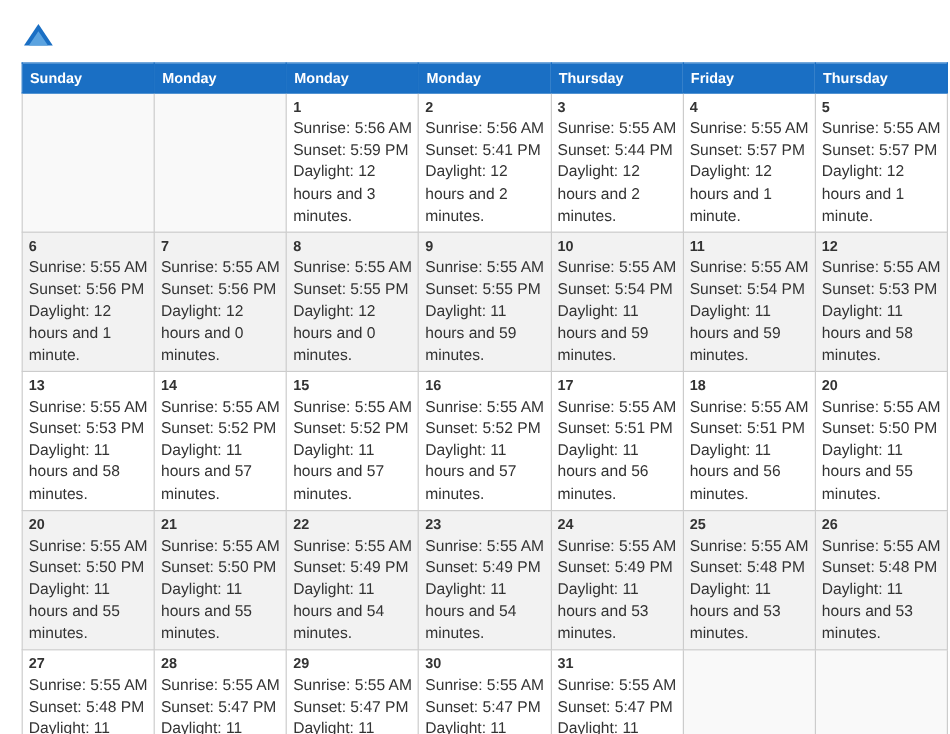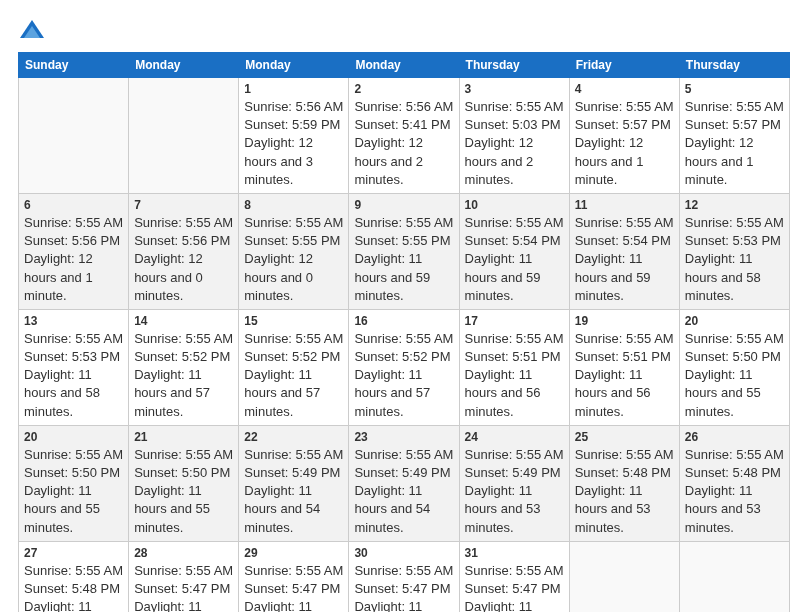--- a/index.html
+++ b/index.html
@@ -144,21 +144,21 @@
           </td>
           <td>
             <span class="day-number">2</span>
             <div class="day-info">Sunrise: 5:56 AM
 Sunset: 5:41 PM
 Daylight: 12 hours and 2 minutes.</div>
           </td>
           <td>
             <span class="day-number">3</span>
             <div class="day-info">Sunrise: 5:55 AM
-Sunset: 5:03 PM
+Sunset: 5:44 PM
 Daylight: 12 hours and 2 minutes.</div>
           </td>
           <td>
             <span class="day-number">4</span>
             <div class="day-info">Sunrise: 5:55 AM
 Sunset: 5:57 PM
 Daylight: 12 hours and 1 minute.</div>
           </td>
           <td>
             <span class="day-number">5</span>
@@ -236,21 +236,21 @@
 Sunset: 5:52 PM
 Daylight: 11 hours and 57 minutes.</div>
           </td>
           <td>
             <span class="day-number">17</span>
             <div class="day-info">Sunrise: 5:55 AM
 Sunset: 5:51 PM
 Daylight: 11 hours and 56 minutes.</div>
           </td>
           <td>
-            <span class="day-number">19</span>
+            <span class="day-number">18</span>
             <div class="day-info">Sunrise: 5:55 AM
 Sunset: 5:51 PM
 Daylight: 11 hours and 56 minutes.</div>
           </td>
           <td>
             <span class="day-number">20</span>
             <div class="day-info">Sunrise: 5:55 AM
 Sunset: 5:50 PM
 Daylight: 11 hours and 55 minutes.</div>
           </td>

